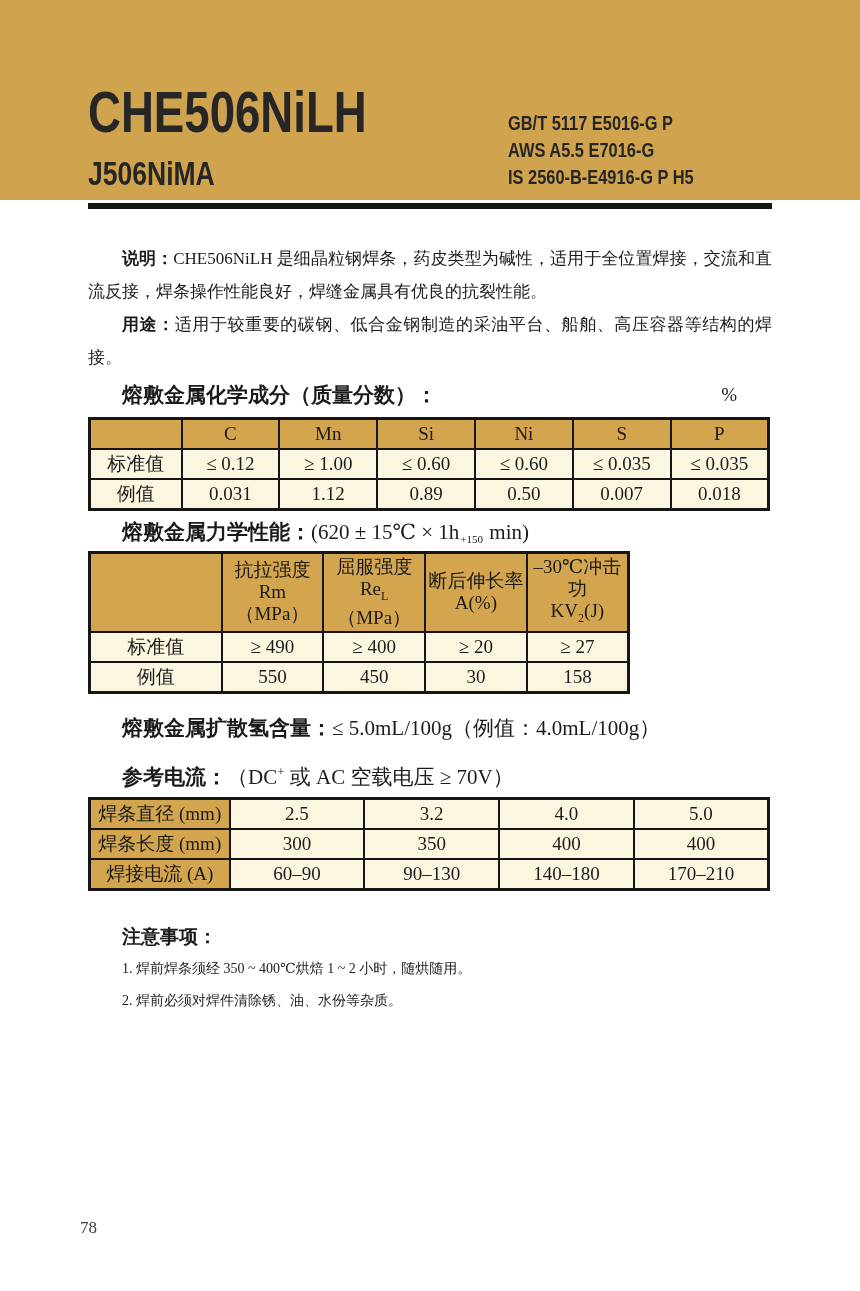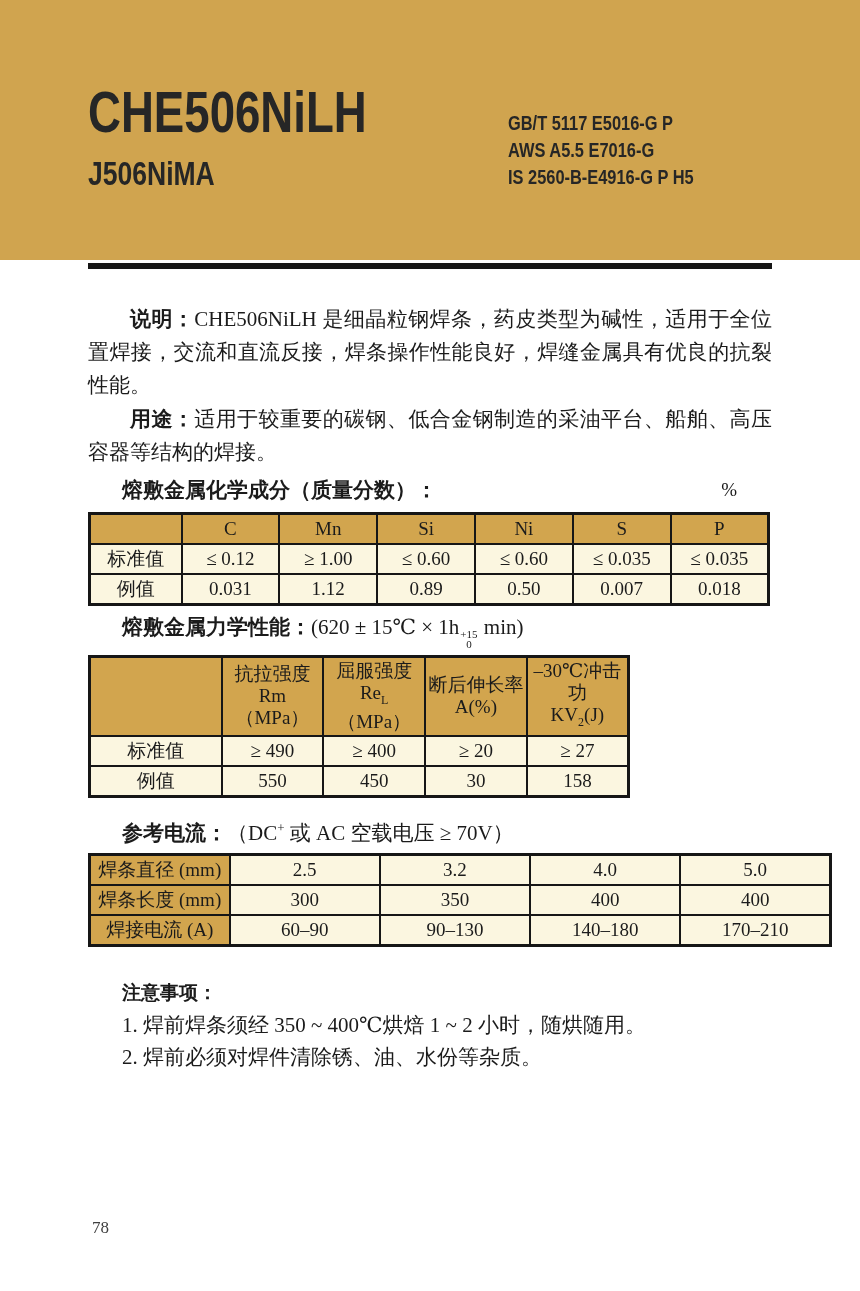--- a/index.html
+++ b/index.html
@@ -3,21 +3,21 @@
 <meta charset="utf-8">
 <style>
   html,body { margin:0; padding:0; background:#e8e8e8; }
   .page {
     position:relative; width:860px; height:1291px; margin:0 auto;
     background:#ffffff; overflow:hidden;
     font-family:"Liberation Serif","DejaVu Serif",serif;
     color:#1b1b1b;
   }
   
-  .header { position:relative; width:860px; height:260px; background:#d0a44f; }
+  .header { position:relative; width:860px; height:200px; background:#d0a44f; }
   .hdr-title {
     position:absolute; left:88px; top:84px;
     font-family:"Liberation Sans","DejaVu Sans",sans-serif;
     font-weight:800; font-size:57px; line-height:57px; color:#262626;
     transform:scaleX(0.80); transform-origin:left center; white-space:nowrap;
   }
   .hdr-subtitle {
     position:absolute; left:88px; top:155px;
     font-family:"Liberation Sans","DejaVu Sans",sans-serif;
     font-weight:800; font-size:34px; line-height:36px; color:#262626;
@@ -25,51 +25,51 @@
   }
   .standards {
     position:absolute; left:508px; top:110px;
     font-family:"Liberation Sans","DejaVu Sans",sans-serif;
     font-weight:700; font-size:20px; line-height:27px; color:#262626;
     transform:scaleX(0.82); transform-origin:left center; white-space:nowrap;
   }
   .rule { margin:3px 0 0 88px; width:684px; height:6px; background:#161616; }
   
   .body { margin-left:88px; width:684px; }
-  p.desc { margin:0; font-size:21px; line-height:33px; text-indent:2em; text-align:justify; }
+  p.desc { margin:0; font-size:17px; line-height:33px; text-indent:2em; text-align:justify; }
   p.desc.first { margin-top:33px; }
   .blb { font-family:"Liberation Sans","DejaVu Sans",sans-serif; font-weight:700; }
   .sec-head { display:flex; justify-content:space-between; align-items:flex-end;
               margin-top:12px; font-size:21px; line-height:26px; }
   .sec-head .t { padding-left:34px; }
   .sec-head .unit { padding-right:35px; font-size:19px; }
   .mt24 { margin-top:8px; }
   .inline-line { margin-top:0; padding-left:34px; font-size:21px; line-height:28px; }
   .l-xray { margin-top:34px; }
   .l-h2 { margin-top:20px; }
   .l-cur { margin-top:16px; }
   
   table.tbl { border-collapse:collapse; border:3px solid #161616; table-layout:fixed;
               margin-top:9px; }
   table.tbl td { border:2px solid #161616; background:#fbf6e0; text-align:center;
                  vertical-align:middle; font-size:19px; padding:0 2px; height:28px; }
   table.tbl tr.hd td { background:#d2a54e; }
   table.chem { width:682px; }
   table.mech { width:542px; margin-top:6px; }
   table.mech tr.hd td { height:46px; line-height:22px; padding:2px 0; }
-  table.cur  { width:744px; margin-top:6px; }
+  table.cur  { width:682px; margin-top:6px; }
   table.cur td.lblg { background:#d2a54e; }
   sub.sm { font-size:12px; }
   sup.sm { font-size:13px; }
-  .stk { display:inline-flex; flex-direction:column; align-items:center;
+  .stk { display:inline-flex; flex-direction:row; align-items:center;
          font-size:11px; line-height:10px; vertical-align:-4px; margin:0 1px; }
   
   .notes-title { margin-top:30px; padding-left:34px; font-size:19px; line-height:32px; }
-  .note-item { padding-left:34px; font-size:21px; line-height:32px; }
-  .page-num { position:absolute; left:92px; top:1218px; font-size:17px; color:#3f3f3f; }
+  .note-item { padding-left:34px; font-size:14px; line-height:32px; }
+  .page-num { position:absolute; left:80px; top:1218px; font-size:17px; color:#3f3f3f; }
 </style>
 </head>
 <body>
 
 <div class="page">
 
   <div class="header">
     <div class="hdr-title">CHE506NiLH</div>
     <div class="hdr-subtitle">J506NiMA</div>
     <div class="standards">
@@ -164,20 +164,21 @@
         <td>例值</td>
         <td>550</td>
         <td>450</td>
         <td>30</td>
         <td>158</td>
       </tr>
       </tbody>
     </table>
 
 
+    <div class="inline-line l-h2"><span class="blb">熔敷金属扩散氢含量：</span><span>≤ 5.0mL/100g（例值：4.0mL/100g）</span></div>
 
     <div class="inline-line l-cur"><span class="blb">参考电流：</span><span>（DC</span><sup class="sm">+</sup><span> 或 AC 空载电压 ≥ 70V）</span></div>
 
     <table class="tbl cur">
       <colgroup>
           <col style="width:140px">
           <col>
           <col>
           <col>
           <col>

